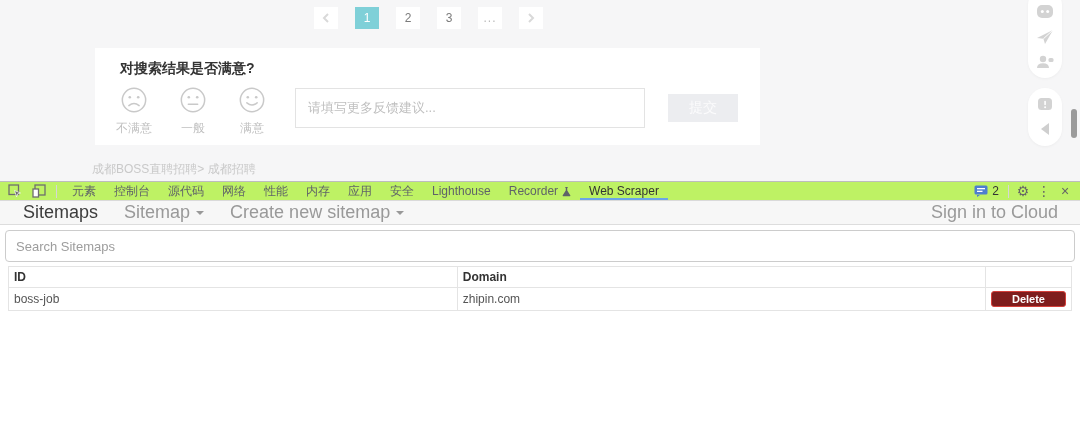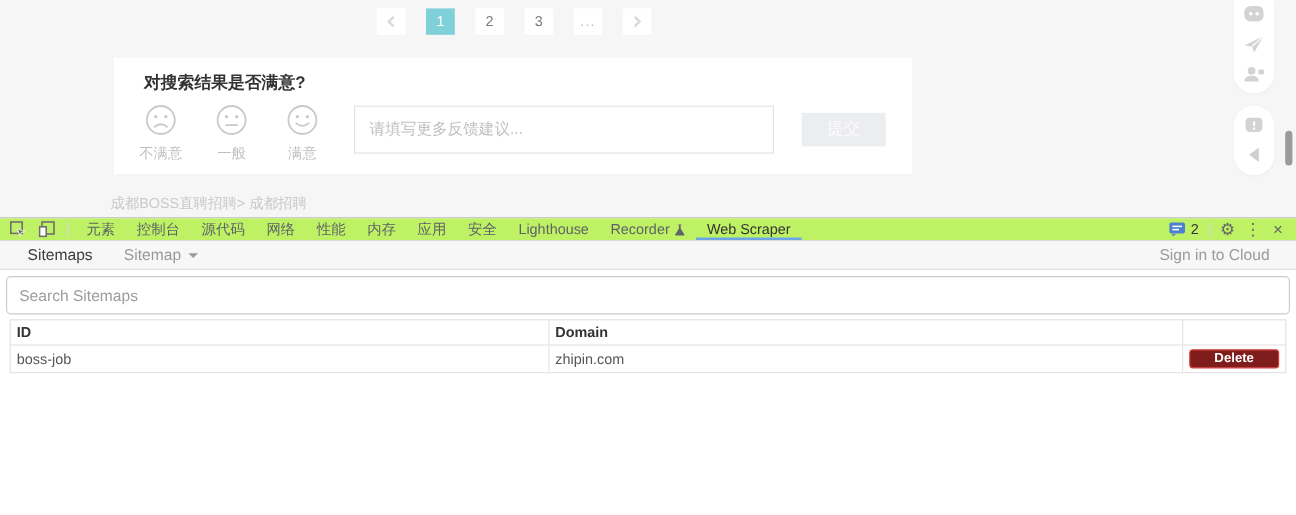--- a/index.html
+++ b/index.html
@@ -52,21 +52,21 @@
   .tb-sep { width:1px; height:13px; background:#d6d6d6; margin:auto 2px; }
   .tabs { display:flex; align-items:stretch; }
   .tab { display:flex; align-items:center; padding:0 9px; gap:4px; cursor:pointer; white-space:nowrap; }
   .tab.active { color:#333; box-shadow:inset 0 -2px 0 #6ba5e7; }
   .tb-right { margin-left:auto; display:flex; align-items:center; padding-right:6px; gap:3px; }
   .console-badge { display:flex; align-items:center; gap:4px; color:#333; cursor:pointer; padding:0 4px; }
   .glyph-btn { font-size:14px; color:#666; width:18px; text-align:center; cursor:pointer; line-height:15px; }
 
   
   .ws-nav { height:24px; background:#f7f7f7; border-bottom:1px solid #ddd;
-    display:flex; align-items:center; font-size:13px; padding:0 10px; }
+    display:flex; align-items:center; font-size:18px; padding:0 10px; }
   .ws-item { padding:0 13px; color:#999; cursor:pointer; display:flex; align-items:center; gap:6px; }
   .ws-item.current { color:#3c3c3c; }
   .caret { width:0; height:0; border-left:4px solid transparent; border-right:4px solid transparent;
     border-top:4px solid #999; }
   .ws-signin { margin-left:auto; color:#9a9a9a; cursor:pointer; padding-right:12px; }
 
   .ws-search { margin:5px 5px 4px 5px; }
   .ws-search input { width:1070px; height:21px; border:1px solid #ccc; border-radius:4px;
     padding:15px 10px; font-size:13px; color:#555; outline:none; font-family:inherit; }
   .ws-search input::placeholder { color:#9d9d9d; }
@@ -245,20 +245,24 @@
       <span class="glyph-btn">⚙</span>
       <span class="glyph-btn">⋮</span>
       <span class="glyph-btn">×</span>
     </div>
   </div>
 
   <div class="ws-nav">
     <span class="ws-item current">Sitemaps</span>
     <span class="ws-item">
       <span>Sitemap</span>
+      <span class="caret"></span>
+    </span>
+    <span class="ws-item">
+      <span>Create new sitemap</span>
       <span class="caret"></span>
     </span>
     <span class="ws-signin">Sign in to Cloud</span>
   </div>
 
   <div class="ws-search">
     <input type="text" placeholder="Search Sitemaps" style="">
   </div>
 
   <table class="ws-table">

